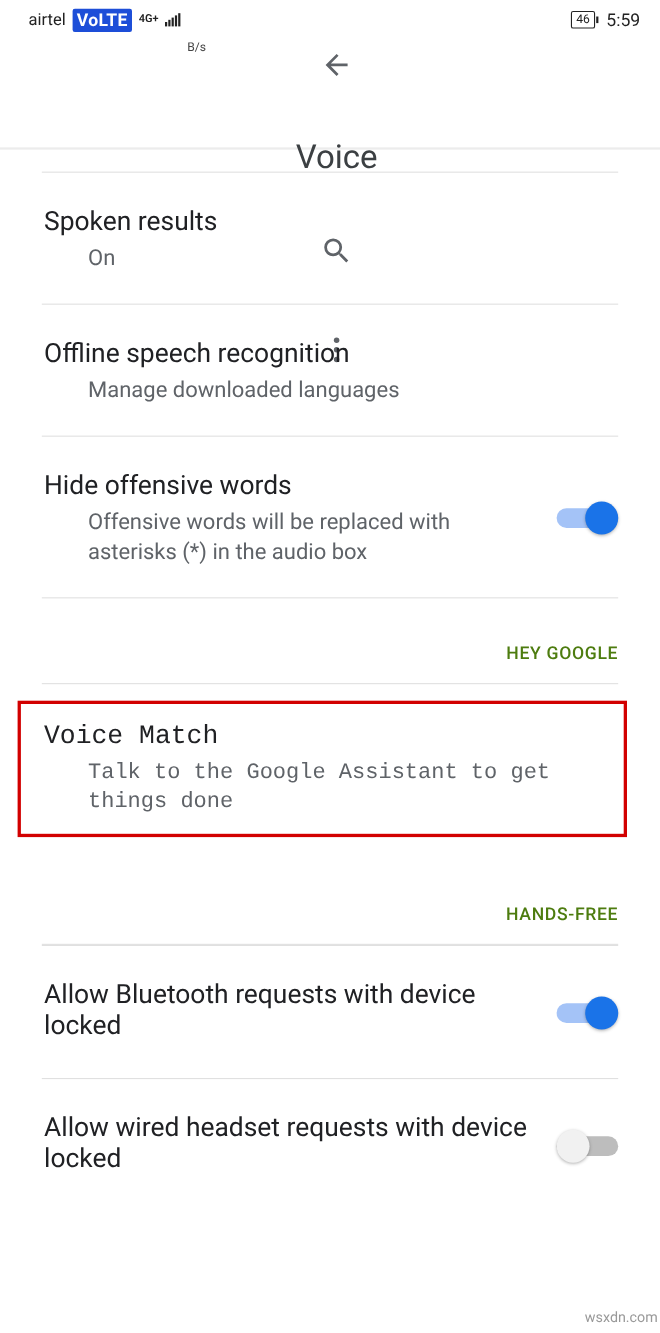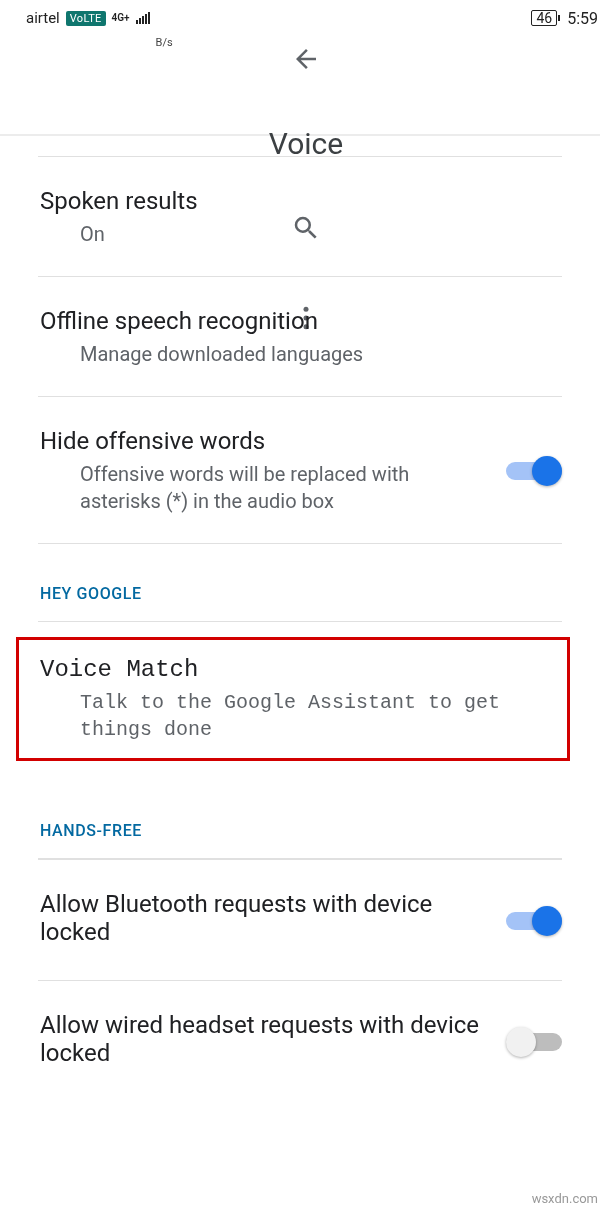--- a/index.html
+++ b/index.html
@@ -11,57 +11,57 @@
     overflow: hidden;
     color: #202124;
     position: relative;
   }
   
   .status-bar {
     height: 36px;
     display: flex;
     align-items: center;
     justify-content: space-between;
-    padding: 0 2px 0 26px;
+    padding: 0 18px 0 26px;
     font-size: 15px;
     color: #222;
   }
   .status-left { display: flex; align-items: center; gap: 6px; }
   .volte-badge {
-    background: #0f766e; color: #fff; font-size: 11px; font-weight: 400;
+    background: #1d4ed8; color: #fff; font-size: 16px; font-weight: 700;
     padding: 1px 4px; border-radius: 2px; letter-spacing: 0.3px;
   }
   .sig-col { display:flex; flex-direction:column; line-height:10px; font-size:10px; font-weight:600; }
   .sig-bars { display:inline-flex; align-items:flex-end; gap:1px; }
   .sig-bars span { width:2px; background:#222; display:inline-block;}
   .sig-bars .b1{height:4px}.sig-bars .b2{height:6px}.sig-bars .b3{height:8px}.sig-bars .b4{height:10px}.sig-bars .b5{height:12px}
   .bs-col{ display:flex; flex-direction:column; font-size:11px; line-height:12px; color:#444;gap:38px;}
   .status-right { display:flex; align-items:center; gap:10px; font-size:16px;}
-  .battery-box { border:1.5px solid #222; border-radius:2px; font-size:14px; padding:0 4px; position:relative; line-height:14px;}
+  .battery-box { border:1.5px solid #222; border-radius:2px; font-size:11px; padding:0 4px; position:relative; line-height:14px;}
   .battery-box::after{content:""; position:absolute; right:-4px; top:4px; width:2px; height:6px; background:#222;}
   
   .app-bar {
     height: 100px;
     display:flex;
     align-items:center;
     padding: 0 18px 0 30px;
     gap: 44px;
     border-bottom: 2px solid #ececec;
     flex-direction: column;
   }
   .app-title { font-size: 30px; color:#3c4043; flex:1; }
   .icon-btn { background:none; border:none; padding:8px; cursor:pointer; }
   .icon-btn svg { width:30px; height:30px; display:block; fill:#5f6368; }
   .more-dots svg circle { fill:#5f6368; }
   
   .content { padding-top: 20px; }
   .hr { height:1px; background:#e0e0e0; margin:0 38px; }
   .section-header {
-    font-size:16px; letter-spacing:0.6px; color:#0369a1;
-    padding: 40px 38px 18px 40px; font-weight:500;
+    font-size:16px; letter-spacing:0.6px; color:#4d7c0f;
+    padding: 40px 38px 18px 40px; font-weight:500;text-align:right;
   }
   .row {
     display:flex; align-items:center; padding: 30px 38px 28px 40px;
     position:relative;
   }
   .row .text { flex:1; padding-right:12px; }
   .row .title { font-size:24px; color:#202124; margin-bottom:6px; }
   .row .subtitle { font-size:20px; color:#5f6368; line-height:1.35;margin-left:40px; }
   
   .toggle {

